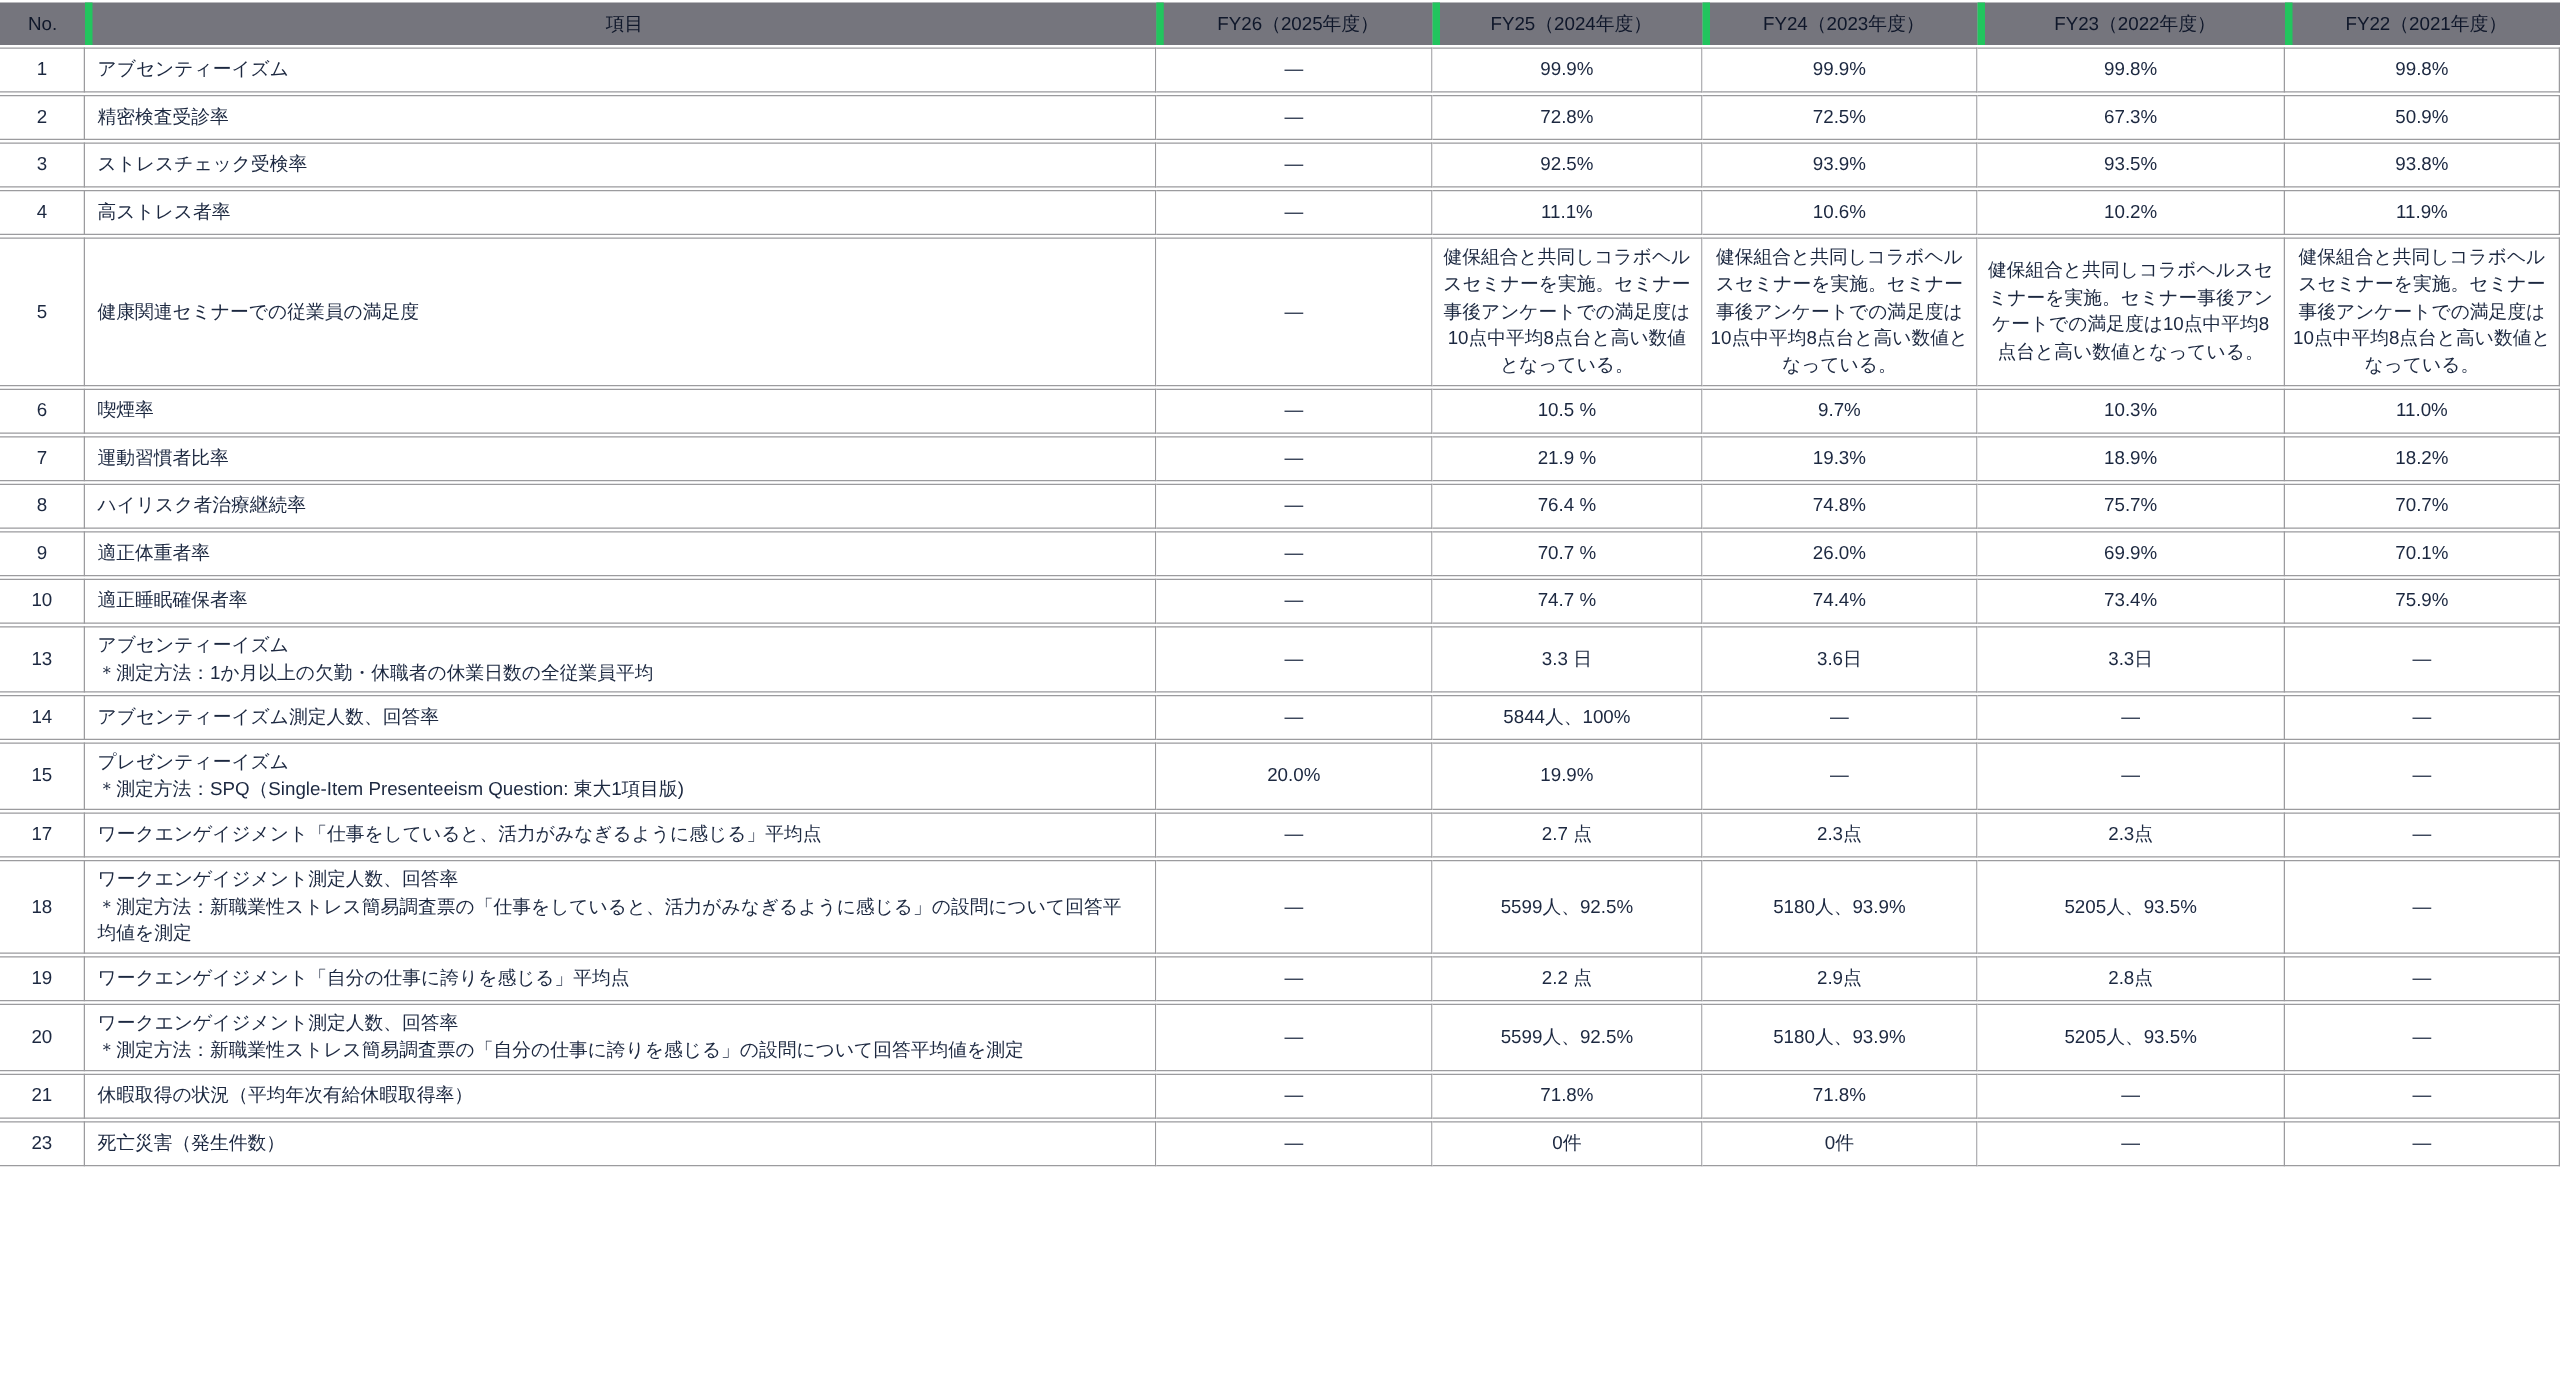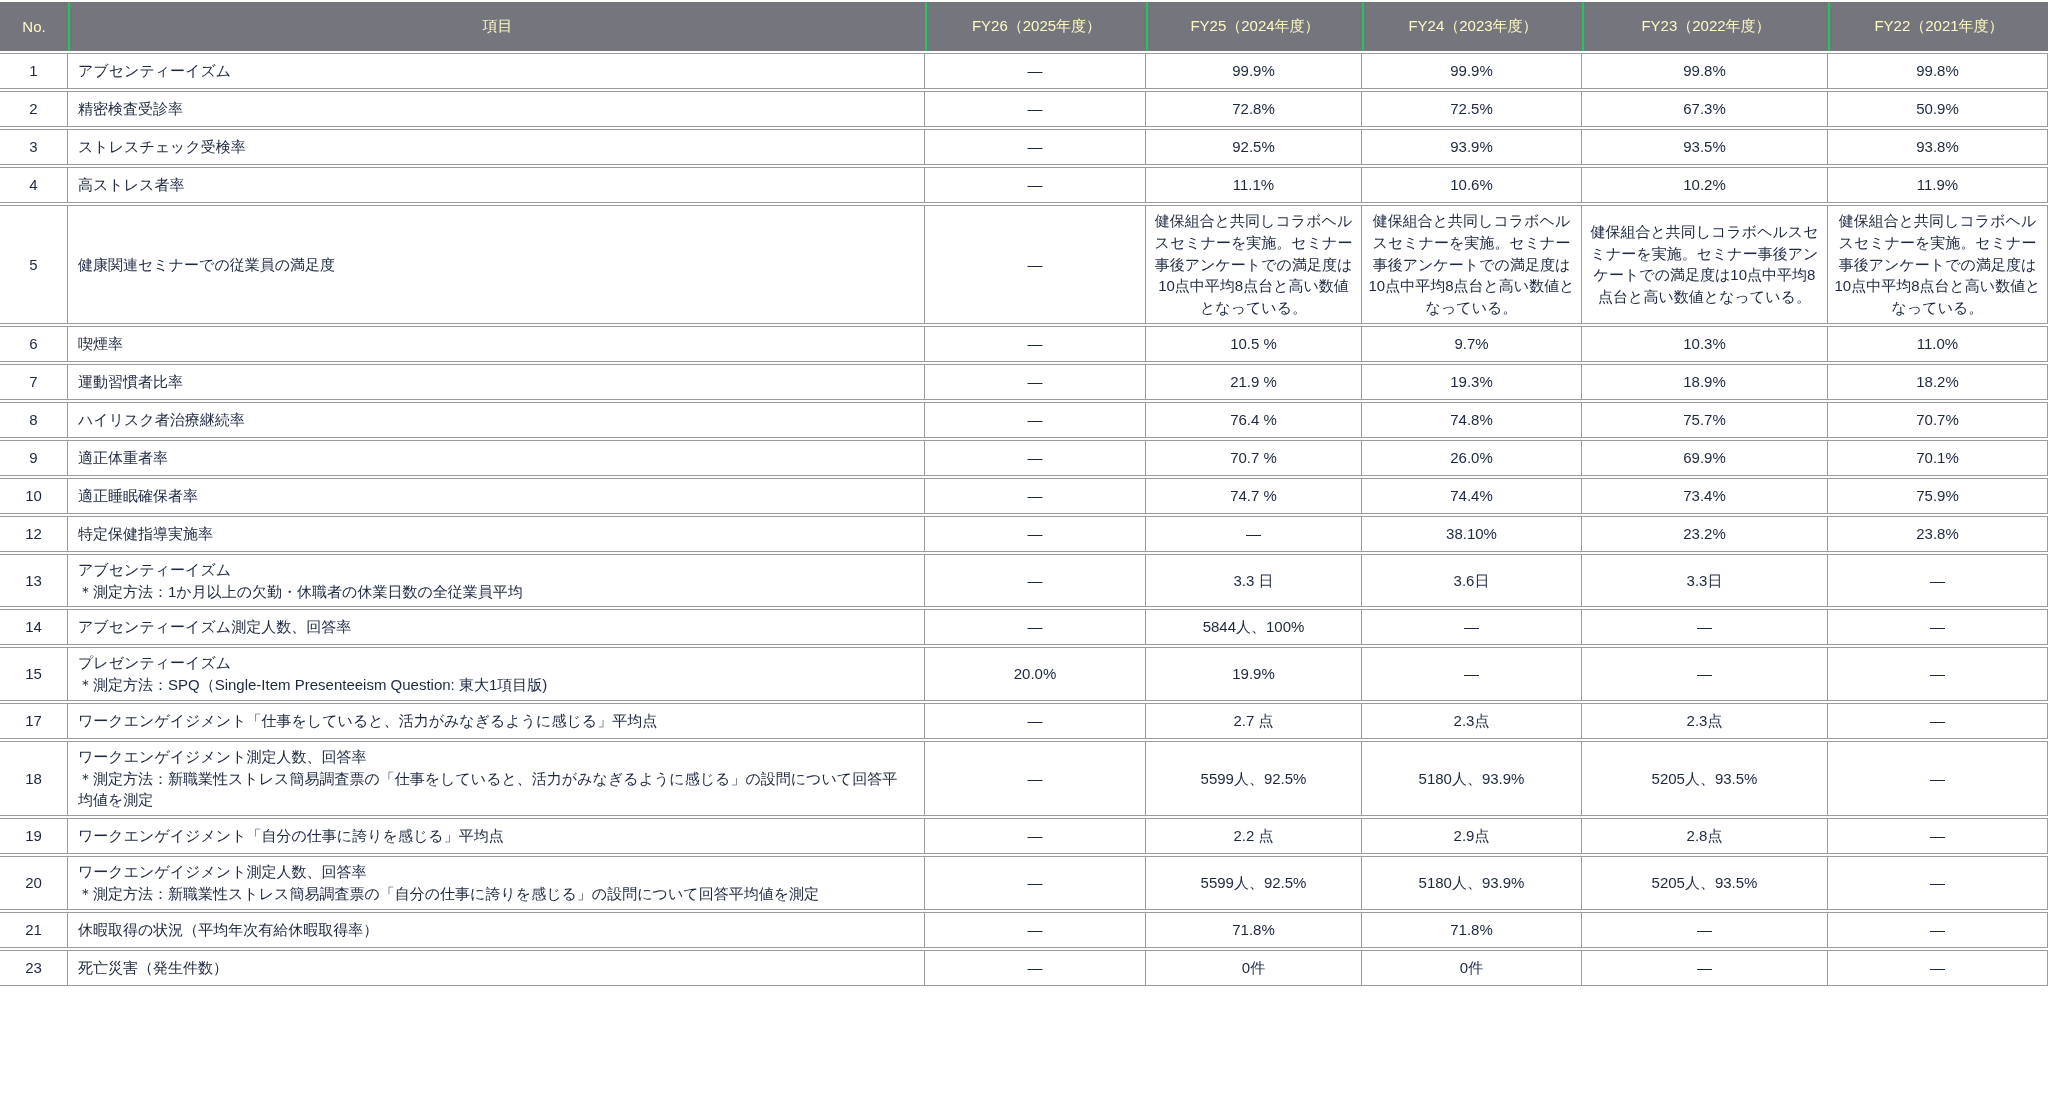--- a/index.html
+++ b/index.html
@@ -24,30 +24,30 @@
   table.metrics col.w-no   { width: 68px; }
   table.metrics col.w-item { width: 857px; }
   table.metrics col.w-fy26 { width: 221px; }
   table.metrics col.w-fy25 { width: 216px; }
   table.metrics col.w-fy24 { width: 220px; }
   table.metrics col.w-fy23 { width: 246px; }
   table.metrics col.w-fy22 { width: 220px; }
 
   thead th {
     background: #75757d;
-    color: #fef9c3;
+    color: #0f172a;
     font-weight: 400;
-    height: 49px;
+    height: 34px;
     text-align: center;
     vertical-align: middle;
     padding: 2px 4px;
     box-sizing: border-box;
   }
   thead th + th {
-    border-left: 2px solid #22c55e;
+    border-left: 6px solid #22c55e;
   }
 
   tbody td {
     border-top: 1px solid #9b9b9e;
     border-bottom: 1px solid #9b9b9e;
     border-right: 1px solid #9b9b9e;
     vertical-align: middle;
     box-sizing: border-box;
     padding: 4px 6px;
     line-height: 1.45;
@@ -199,31 +199,20 @@
           <td class="c-item">
             <div>適正睡眠確保者率</div>
           </td>
           <td class="c-val">—</td>
           <td class="c-val">74.7 %</td>
           <td class="c-val">74.4%</td>
           <td class="c-val">73.4%</td>
           <td class="c-val">75.9%</td>
         </tr>
         <tr>
-          <td class="c-no">12</td>
-          <td class="c-item">
-            <div>特定保健指導実施率</div>
-          </td>
-          <td class="c-val">—</td>
-          <td class="c-val">—</td>
-          <td class="c-val">38.10%</td>
-          <td class="c-val">23.2%</td>
-          <td class="c-val">23.8%</td>
-        </tr>
-        <tr>
           <td class="c-no">13</td>
           <td class="c-item">
             <div>アブセンティーイズム</div>
             <div class="note">＊測定方法：1か月以上の欠勤・休職者の休業日数の全従業員平均</div>
           </td>
           <td class="c-val">—</td>
           <td class="c-val">3.3 日</td>
           <td class="c-val">3.6日</td>
           <td class="c-val">3.3日</td>
           <td class="c-val">—</td>

